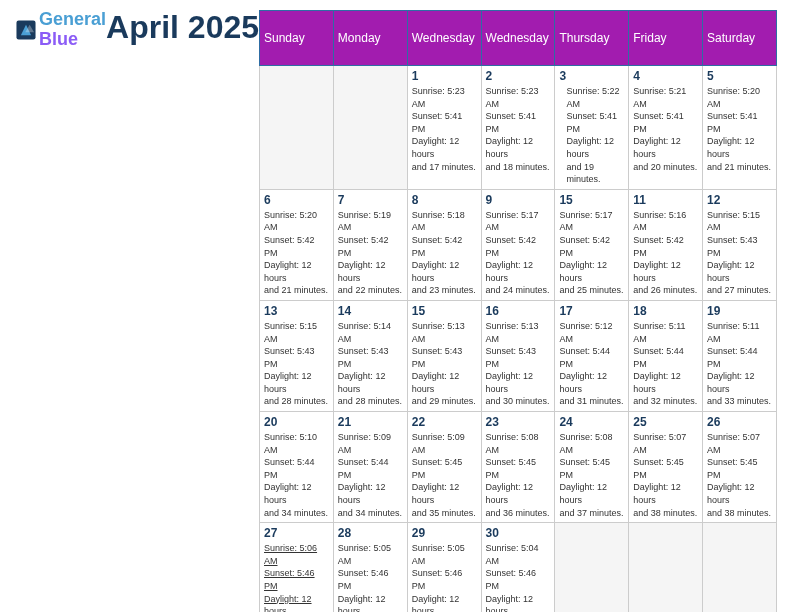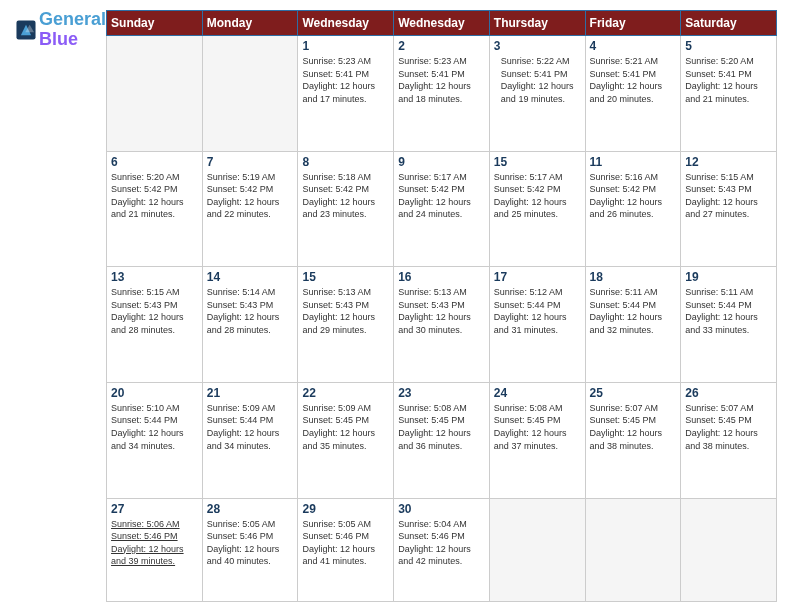--- a/index.html
+++ b/index.html
@@ -54,25 +54,25 @@
       color: #333;
     }
     .calendar {
       flex: 1;
       border: 1px solid #ccc;
       border-collapse: collapse;
       width: 100%;
       table-layout: fixed;
     }
     .calendar th {
-      background: #7f1d1d;
+      background: #a21caf;
       color: #fff;
       font-size: 12px;
-      font-weight: bold;
-      padding: 5px 4px;
+      font-weight: normal;
+      padding: 20px 4px;
       text-align: left;
       border: 1px solid #2e6da4;
     }
     .calendar td {
       border: 1px solid #ccc;
       vertical-align: top;
       padding: 3px 4px;
       font-size: 9.5px;
       color: #333;
       height: 82px;
@@ -107,20 +107,21 @@
         <rect x="2" y="2" width="26" height="26" rx="3" fill="#1a3a5c"></rect>
         <polygon points="8,22 15,8 22,22" fill="#4a9fd4"></polygon>
         <polygon points="14,18 20,8 26,18" fill="#fff" opacity="0.3"></polygon>
       </svg>
       <div class="logo-text">
         <div><span>General</span></div>
         <div style="color:#8b5cf6">Blue</div>
       </div>
     </div>
     <div class="title-block">
+      <div class="month-title">April 2025</div>
     </div>
   </div>
 
   <table class="calendar" id="cal-table">
   <thead>
         <tr>
           <th>Sunday</th>
           <th>Monday</th>
           <th>Wednesday</th>
           <th>Wednesday</th>

